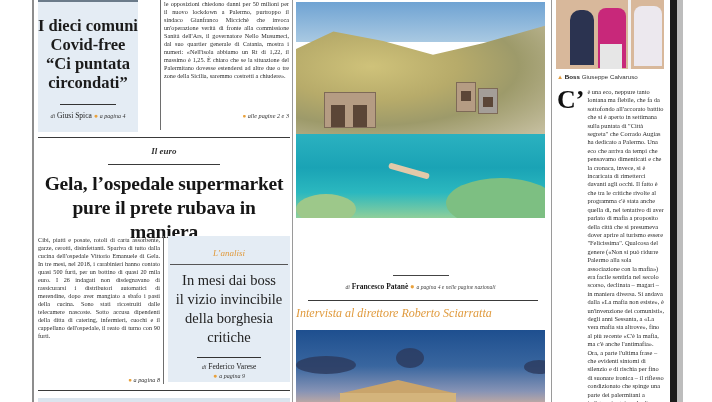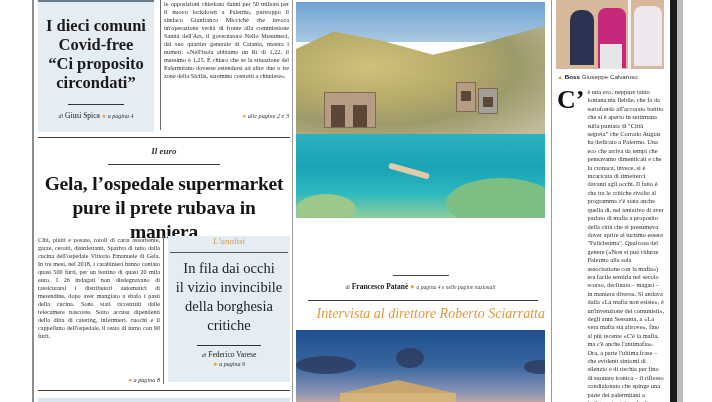--- a/index.html
+++ b/index.html
@@ -4,21 +4,21 @@
 <style>
   * { box-sizing: border-box; margin: 0; padding: 0; }
   html, body { width: 712px; height: 402px; overflow: hidden; background: #ffffff; }
   body { position: relative; font-family: "DejaVu Serif", serif; color: #1a1a1a; }
 
   .page-edge-left { position: absolute; left: 32px; top: 0; width: 2px; height: 402px; background: #8d8d8d; }
   .page-edge-right { position: absolute; left: 670px; top: 0; width: 7px; height: 402px; background: #1c1c1c; }
   .page-edge-right-grey { position: absolute; left: 677px; top: 0; width: 6px; height: 402px; background: #bdbdbd; }
 
   
-  .box-covid { position: absolute; left: 38px; top: 0; width: 116px; height: 132px; background: #e4ecf4; border-top: 2px solid #6b7b8a; }
+  .box-covid { position: absolute; left: 38px; top: 0; width: 100px; height: 132px; background: #e4ecf4; border-top: 2px solid #6b7b8a; }
   .box-covid h2 { font-family: "Liberation Serif", serif; font-weight: bold; font-size: 16.5px; line-height: 19px; text-align: center; margin-top: 14px; color: #1b1b1b; }
   .box-covid .rule { width: 56px; height: 1px; background: #333; margin: 12px auto 6px; }
   .byline { font-size: 7.5px; text-align: center; font-family: "Liberation Serif", serif; }
   .byline .di { font-style: italic; font-size: 6px; color: #444; }
   .byline .name { font-weight: normal; }
   .byline .dot { color: #e9a13b; font-size: 7px; }
   .byline .page { font-style: italic; font-size: 6px; color: #333; }
 
   .col-divider-v { position: absolute; width: 1px; background: #6e6e6e; }
 
@@ -30,21 +30,21 @@
   .col-main-text { position: absolute; left: 164px; top: 0; width: 125px; height: 120px; }
   .hr { position: absolute; height: 1px; background: #3a3a3a; }
 
   .kicker-caso { position: absolute; left: 38px; top: 146px; width: 252px; text-align: center; font-family: "Liberation Serif", serif; font-style: italic; font-weight: bold; font-size: 9px; color: #333; }
   .headline-gela { position: absolute; left: 38px; top: 172px; width: 252px; text-align: center; font-family: "Liberation Serif", serif; font-weight: bold; font-size: 19.5px; line-height: 24px; color: #161616; letter-spacing: -0.2px; }
 
   .gela-text { position: absolute; left: 38px; top: 236px; width: 122px; height: 118px; }
   .gela-ref { position: absolute; left: 38px; top: 376px; width: 122px; }
 
   .box-analisi { position: absolute; left: 168px; top: 236px; width: 122px; height: 146px; background: #e4ecf4; }
-  .box-analisi .kicker { font-family: "Liberation Serif", serif; font-style: italic; font-size: 9px; color: #e09a3d; text-align: center; padding-top: 0; }
+  .box-analisi .kicker { font-family: "Liberation Serif", serif; font-style: italic; font-size: 9px; color: #e09a3d; text-align: center; padding-top: 12px; }
   .box-analisi .krule { height: 1px; background: #555; margin: 6px 2px 0; }
   .box-analisi h3 { font-family: "Liberation Serif", serif; font-weight: normal; font-size: 14.5px; line-height: 19px; text-align: center; margin-top: 6px; color: #222; }
   .box-analisi .rule { width: 64px; height: 1px; background: #333; margin: 10px auto 4px; }
 
   .bottom-strip { position: absolute; left: 38px; top: 398px; width: 252px; height: 4px; background: #dbe5ee; }
 
   
   .photo-lipari { position: absolute; left: 296px; top: 2px; width: 249px; height: 216px; overflow: hidden; }
   .photo-lipari .sky { position: absolute; left: 0; top: 0; width: 100%; height: 40px; background: linear-gradient(#6fa3d3, #a9c9e2); }
   .photo-lipari .cliff { position: absolute; left: 0; top: 18px; width: 100%; height: 116px; background: radial-gradient(ellipse at 30% 40%, #cfc27a 0%, #b7ab6a 35%, #9d9a6a 60%, #c9c2a4 100%); clip-path: polygon(0 25%, 15% 10%, 35% 18%, 55% 30%, 75% 20%, 100% 5%, 100% 100%, 0 100%); }
@@ -52,21 +52,21 @@
   .photo-lipari .house .door { position: absolute; bottom: 0; background: #5b4637; }
   .photo-lipari .sea { position: absolute; left: 0; top: 132px; width: 100%; height: 84px; background: linear-gradient(#2bb1c0, #1aa3b5 40%, #2bb8bf 70%, #8fcf9a); }
   .photo-lipari .swimmer { position: absolute; left: 92px; top: 166px; width: 42px; height: 6px; background: #e2c9a9; border-radius: 4px; transform: rotate(16deg); }
   .photo-lipari .reef1 { position: absolute; left: 0; top: 192px; width: 60px; height: 30px; border-radius: 50%; background: #9dc88a; }
   .photo-lipari .reef2 { position: absolute; left: 150px; top: 176px; width: 110px; height: 50px; border-radius: 50%; background: #7dbf82; }
 
   .headline-isole { position: absolute; left: 296px; top: 226px; width: 249px; text-align: center; font-family: "Liberation Serif", serif; font-size: 15.5px; line-height: 20px; color: #2b2b2b; }
   .isole-rule { position: absolute; left: 393px; top: 275px; width: 56px; height: 1px; background: #444; }
   .byline-isole { position: absolute; left: 296px; top: 282px; width: 249px; text-align: center; font-family: "Liberation Serif", serif; font-size: 7.5px; }
   .byline-isole .di, .byline-isole .page { font-style: italic; font-size: 5.6px; color: #444; }
-  .intervista { position: absolute; left: 296px; top: 306px; width: 249px; text-align: right; font-family: "Liberation Serif", serif; font-style: italic; font-size: 14px; color: #e09a3d; }
+  .intervista { position: absolute; left: 296px; top: 306px; width: 249px; text-align: left; font-family: "Liberation Serif", serif; font-style: italic; font-size: 12px; color: #e09a3d; }
 
   .photo-temple { position: absolute; left: 296px; top: 330px; width: 249px; height: 72px; overflow: hidden; background: linear-gradient(#1e4f8f, #39669f 50%, #8693b5 85%, #b9a7a6); }
   .photo-temple .cloud { position: absolute; background: #2c3a5c; border-radius: 50%; opacity: 0.8; }
   .photo-temple .pediment { position: absolute; left: 42px; top: 50px; width: 120px; height: 14px; background: #c9a46b; clip-path: polygon(0 100%, 50% 0, 100% 100%); }
   .photo-temple .entab { position: absolute; left: 44px; top: 63px; width: 116px; height: 12px; background: #d4b47c; }
 
   
   .photo-boss { position: absolute; left: 556px; top: 0; width: 108px; height: 69px; overflow: hidden; background: #d8b89b; }
   .photo-boss .p1 { position: absolute; left: 14px; top: 10px; width: 24px; height: 55px; background: #2b3350; border-radius: 10px 10px 0 0; }
   .photo-boss .p2 { position: absolute; left: 42px; top: 8px; width: 28px; height: 60px; background: #c8287a; border-radius: 8px 8px 0 0; }
@@ -85,21 +85,21 @@
 <body>
 
 <div class="page-edge-left"></div>
 <div class="page-edge-right"></div>
 <div class="page-edge-right-grey"></div>
 
 <div class="box-covid">
   <h2>
     <span>I dieci comuni</span><br>
     <span>Covid-free</span><br>
-    <span>“Ci proposito</span><br>
+    <span>“Ci puntata</span><br>
     <span>circondati”</span>
   </h2>
   <div class="rule"></div>
   <div class="byline">
     <span class="di">di</span>
     <span class="name">Giusi Spica</span>
     <span class="dot">●</span>
     <span class="page">a pagina 4</span>
   </div>
 </div>
@@ -124,21 +124,21 @@
   <div class="bodytext" style="height:136px;">Cibi, piatti e posate, rotoli di carta assorbente, garze, cerotti, disinfettanti. Spariva di tutto dalla cucina dell'ospedale Vittorio Emanuele di Gela. In tre mesi, nel 2018, i carabinieri hanno contato quasi 500 furti, per un bottino di quasi 20 mila euro. I 26 indagati non disdegnavano di rassicurarsi i distributori automatici di merendine, dopo aver mangiato a sbafo i pasti della cucina. Sono stati ricostruiti dalle telecamere nascoste. Sotto accusa dipendenti della ditta di catering, infermieri, cuochi e il cappellano dell'ospedale, il reato di turno con 90 furti.</div>
 </div>
 <div class="gela-ref ref"><span class="dot">●</span> <span>a pagina 8</span></div>
 
 <div class="col-divider-v" style="left:163px; top:236px; height:148px;"></div>
 
 <div class="box-analisi">
   <div class="kicker">L’analisi</div>
   <div class="krule"></div>
   <h3>
-    <span>In fila dai occhi</span><br>
+    <span>In mesi dai boss</span><br>
     <span>il vizio invincibile</span><br>
     <span>della borghesia</span><br>
     <span>critiche</span>
   </h3>
   <div class="rule"></div>
   <div class="byline">
     <span class="di">di</span>
     <span class="name">Federico Varese</span><br>
     <span class="dot">●</span>
     <span class="page">a pagina 9</span>

